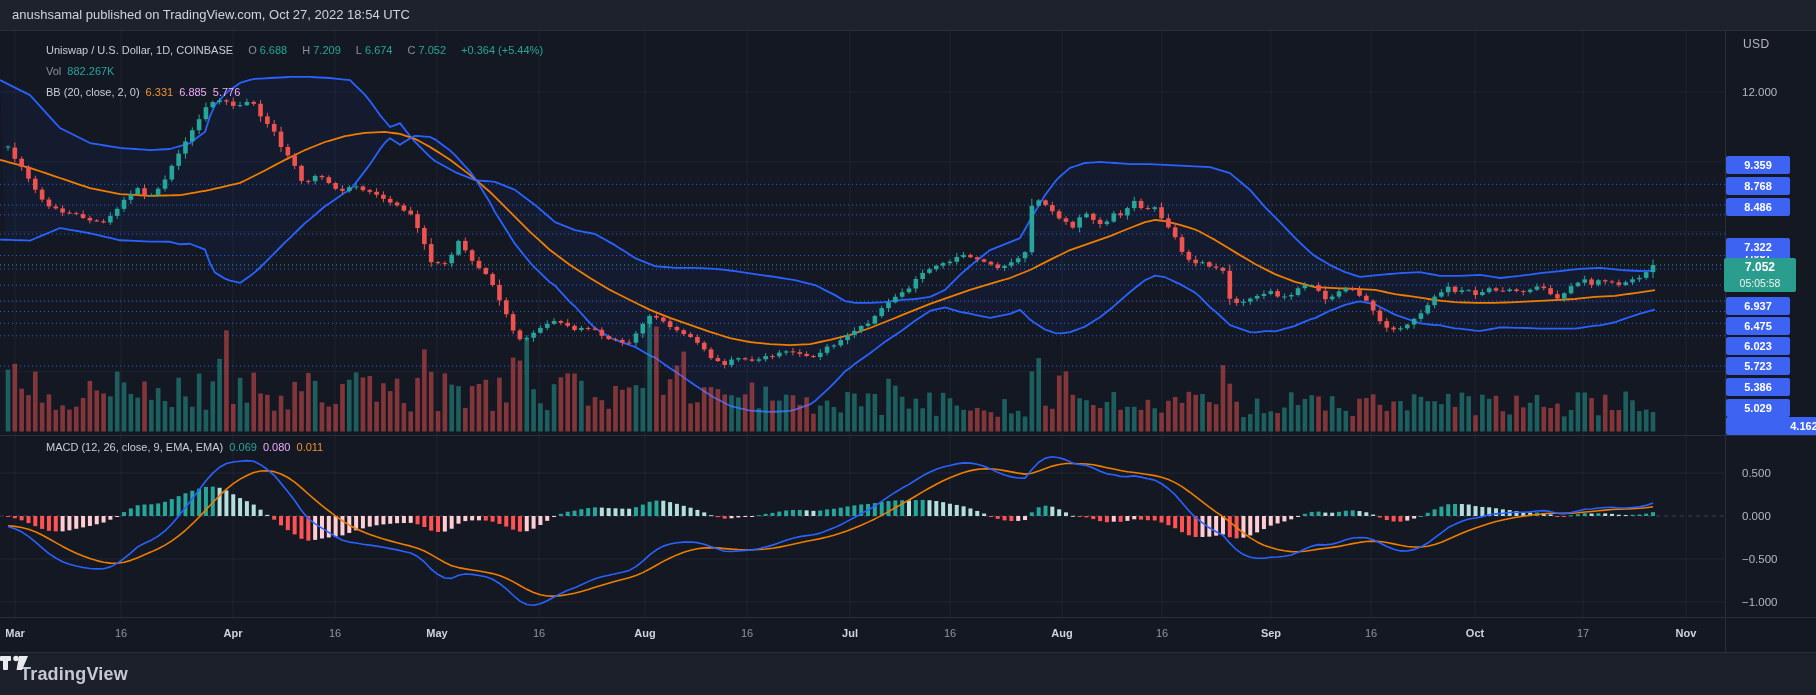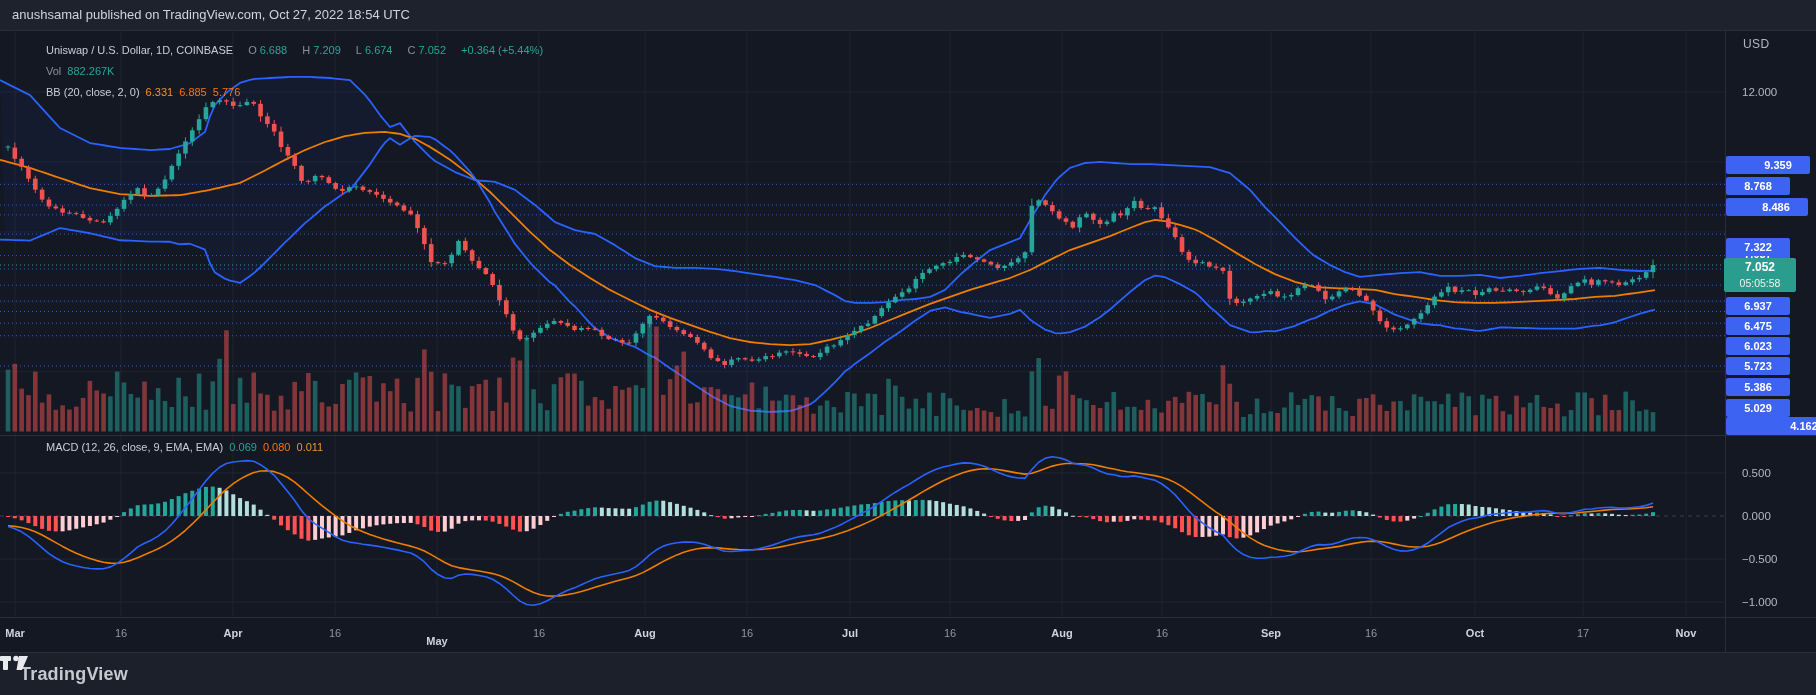--- a/index.html
+++ b/index.html
@@ -5,21 +5,21 @@
   html,body{margin:0;padding:0;background:#0e121c;}
   .app{position:relative;width:1816px;height:695px;overflow:hidden;background:#141823;
        font-family:"Liberation Sans",sans-serif;-webkit-font-smoothing:antialiased;}
   .header{position:absolute;left:0;top:0;width:100%;height:30px;background:#1e222d;
           color:#cfd3dc;font-size:13px;line-height:30px;padding-left:12px;box-sizing:border-box;}
   .stage{position:absolute;left:0;top:0;width:1816px;height:695px;}
   svg{position:absolute;left:0;top:0;}
   .legend{position:absolute;left:10px;color:#c9cdd6;font-size:11px;white-space:nowrap;z-index:5;margin-left:36px;}
   .legend .dim{color:#8b8f9b;}
   .legend .up{color:#26a69a;}
-  .legend .blu{color:#f97316;}
+  .legend .blu{color:#f0abfc;}
   .legend .org{color:#f0932e;}
   .legend span{margin-right:3px;}
   .legend .gap{margin-right:9px;}
   .axis-label{position:absolute;color:#b2b8c2;font-size:11.5px;transform:translateY(-50%);}
   .badge{position:absolute;left:1726px;width:64px;height:18px;border-radius:2px;background:#3c63f2;
          color:#fff;font-size:11px;font-weight:700;text-align:center;line-height:18px;
          transform:translateY(-50%);}
   .last-badge{position:absolute;left:1724px;top:258px;width:72px;border-radius:2px;background:#2a9d8f;
               color:#fff;text-align:center;z-index:6;}
   .last-badge .p{font-size:12px;font-weight:700;line-height:17px;padding-top:1px;}
@@ -1096,23 +1096,23 @@
       <span>MACD (12, 26, close, 9, EMA, EMA)</span>
       <span class="up">0.069</span>
       <span class="blu">0.080</span>
       <span class="org">0.011</span>
     </div>
 
     <div class="usd">USD</div>
     <div class="axis-label" style="left:1742px;top:92px;">12.000</div>
 
     <div id="price-badges">
-        <div class="badge" style="top: 165px; padding-left: 20px;">9.359</div>
+        <div class="badge" style="top: 165px;">9.359</div>
         <div class="badge" style="top: 186px;">8.768</div>
-        <div class="badge" style="top: 207px; padding-left: 18px;">8.486</div>
+        <div class="badge" style="top: 207px;">8.486</div>
         <div class="badge" style="top: 227px; margin-top: 27px;">7.937</div>
         <div class="badge" style="top: 247px;">7.322</div>
         <div class="badge" style="top: 306px;">6.937</div>
         <div class="badge" style="top: 326px;">6.475</div>
         <div class="badge" style="top: 346px;">6.023</div>
         <div class="badge" style="top: 366px;">5.723</div>
         <div class="badge" style="top: 387px;">5.386</div>
         <div class="badge" style="top: 408px;">5.029</div>
         <div class="badge" style="top: 426px; padding-left: 46px;">4.162</div>
       </div>
@@ -1120,21 +1120,21 @@
         <div class="axis-label" style="left: 1742px; top: 473px;">0.500</div>
         <div class="axis-label" style="left: 1742px; top: 516px;">0.000</div>
         <div class="axis-label" style="left: 1742px; top: 559px;">−0.500</div>
         <div class="axis-label" style="left: 1742px; top: 602px;">−1.000</div>
       </div>
     <div id="time-labels">
         <div class="t-label major" style="left: 15px;">Mar</div>
         <div class="t-label" style="left: 121px;">16</div>
         <div class="t-label major" style="left: 233px;">Apr</div>
         <div class="t-label" style="left: 335px;">16</div>
-        <div class="t-label major" style="left: 437px; margin-top: 8px;">May</div>
+        <div class="t-label major" style="left: 437px;">May</div>
         <div class="t-label" style="left: 539px;">16</div>
         <div class="t-label major" style="left: 645px;">Aug</div>
         <div class="t-label" style="left: 747px;">16</div>
         <div class="t-label major" style="left: 850px;">Jul</div>
         <div class="t-label" style="left: 950px;">16</div>
         <div class="t-label major" style="left: 1062px;">Aug</div>
         <div class="t-label" style="left: 1162px;">16</div>
         <div class="t-label major" style="left: 1271px;">Sep</div>
         <div class="t-label" style="left: 1371px;">16</div>
         <div class="t-label major" style="left: 1475px;">Oct</div>

